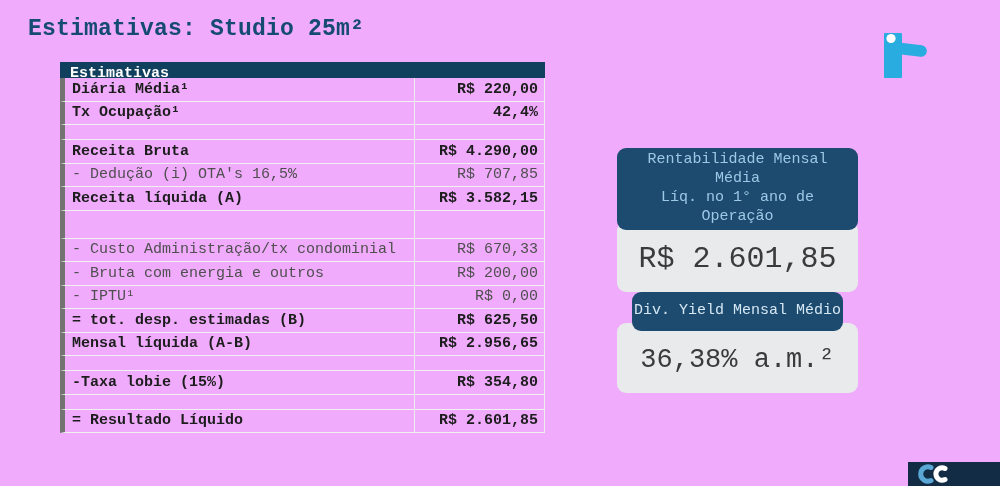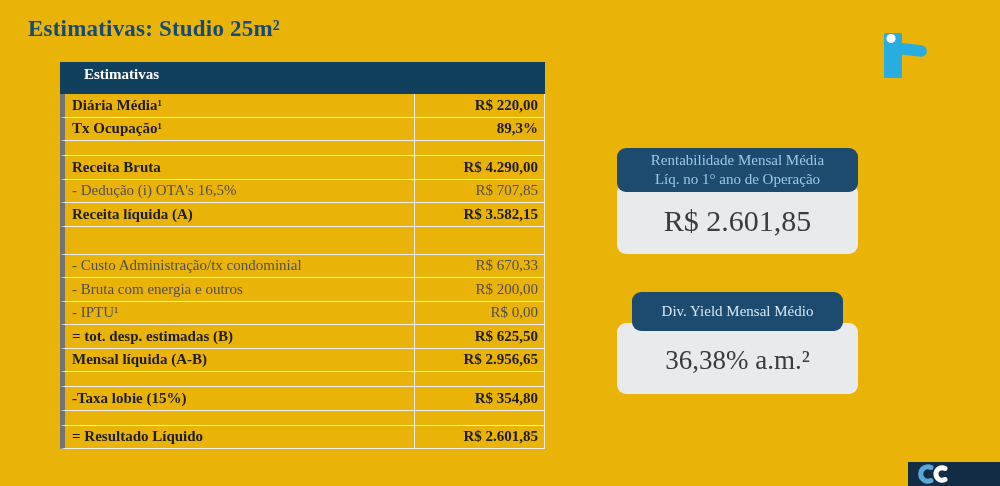--- a/index.html
+++ b/index.html
@@ -1,25 +1,25 @@
 <!DOCTYPE html>
 <html><head>
 <meta charset="utf-8">
 <style>
   html,body{margin:0;padding:0;background:#fff;}
-  .slide{position:relative;width:1000px;height:486px;background:#eab308;overflow:hidden;
-         font-family:Liberation Serif, serif;}
+  .slide{position:relative;width:1000px;height:486px;background:#f0abfc;overflow:hidden;
+         font-family:Liberation Mono, monospace;}
 
   .page-title{position:absolute;left:28px;top:16px;font-size:23px;font-weight:800;
               color:#154a72;letter-spacing:.2px;}
 
   
   .est-table{position:absolute;left:60px;top:62px;width:485px;font-size:15px;}
-  .thead{height:32px;line-height:24px;background:#11405f;color:#ffffff;font-weight:700;
-         padding-left:24px;box-sizing:border-box;}
+  .thead{height:16px;line-height:24px;background:#11405f;color:#ffffff;font-weight:700;
+         padding-left:10px;box-sizing:border-box;}
   .trow{display:flex;height:23.5px;align-items:stretch;box-sizing:border-box;
         border-bottom:1px solid #f0f0f0;border-left:5px solid #737373;border-right:1px solid #ededed;
         color:#4f4f4f;}
   .trow.bold{font-weight:700;color:#1d1d1d;}
   .trow.blank-sm{height:15px;}
   .trow.blank-lg{height:28px;}
   .tlabel{flex:1;display:flex;align-items:center;padding-left:7px;white-space:nowrap;overflow:hidden;}
   .tvalue{width:130px;display:flex;align-items:center;justify-content:flex-end;
           padding-right:6px;border-left:1px solid #ededed;box-sizing:border-box;}
 
@@ -51,21 +51,21 @@
 
   <div class="est-table">
     <div class="thead">Estimativas</div>
 
     <div class="trow bold">
       <div class="tlabel">Diária Média¹</div>
       <div class="tvalue">R$ 220,00</div>
     </div>
     <div class="trow bold">
       <div class="tlabel">Tx Ocupação¹</div>
-      <div class="tvalue">89,3%</div>
+      <div class="tvalue">42,4%</div>
     </div>
     <div class="trow blank-sm">
       <div class="tlabel"></div>
       <div class="tvalue"></div>
     </div>
     <div class="trow bold">
       <div class="tlabel">Receita Bruta</div>
       <div class="tvalue">R$ 4.290,00</div>
     </div>
     <div class="trow">

